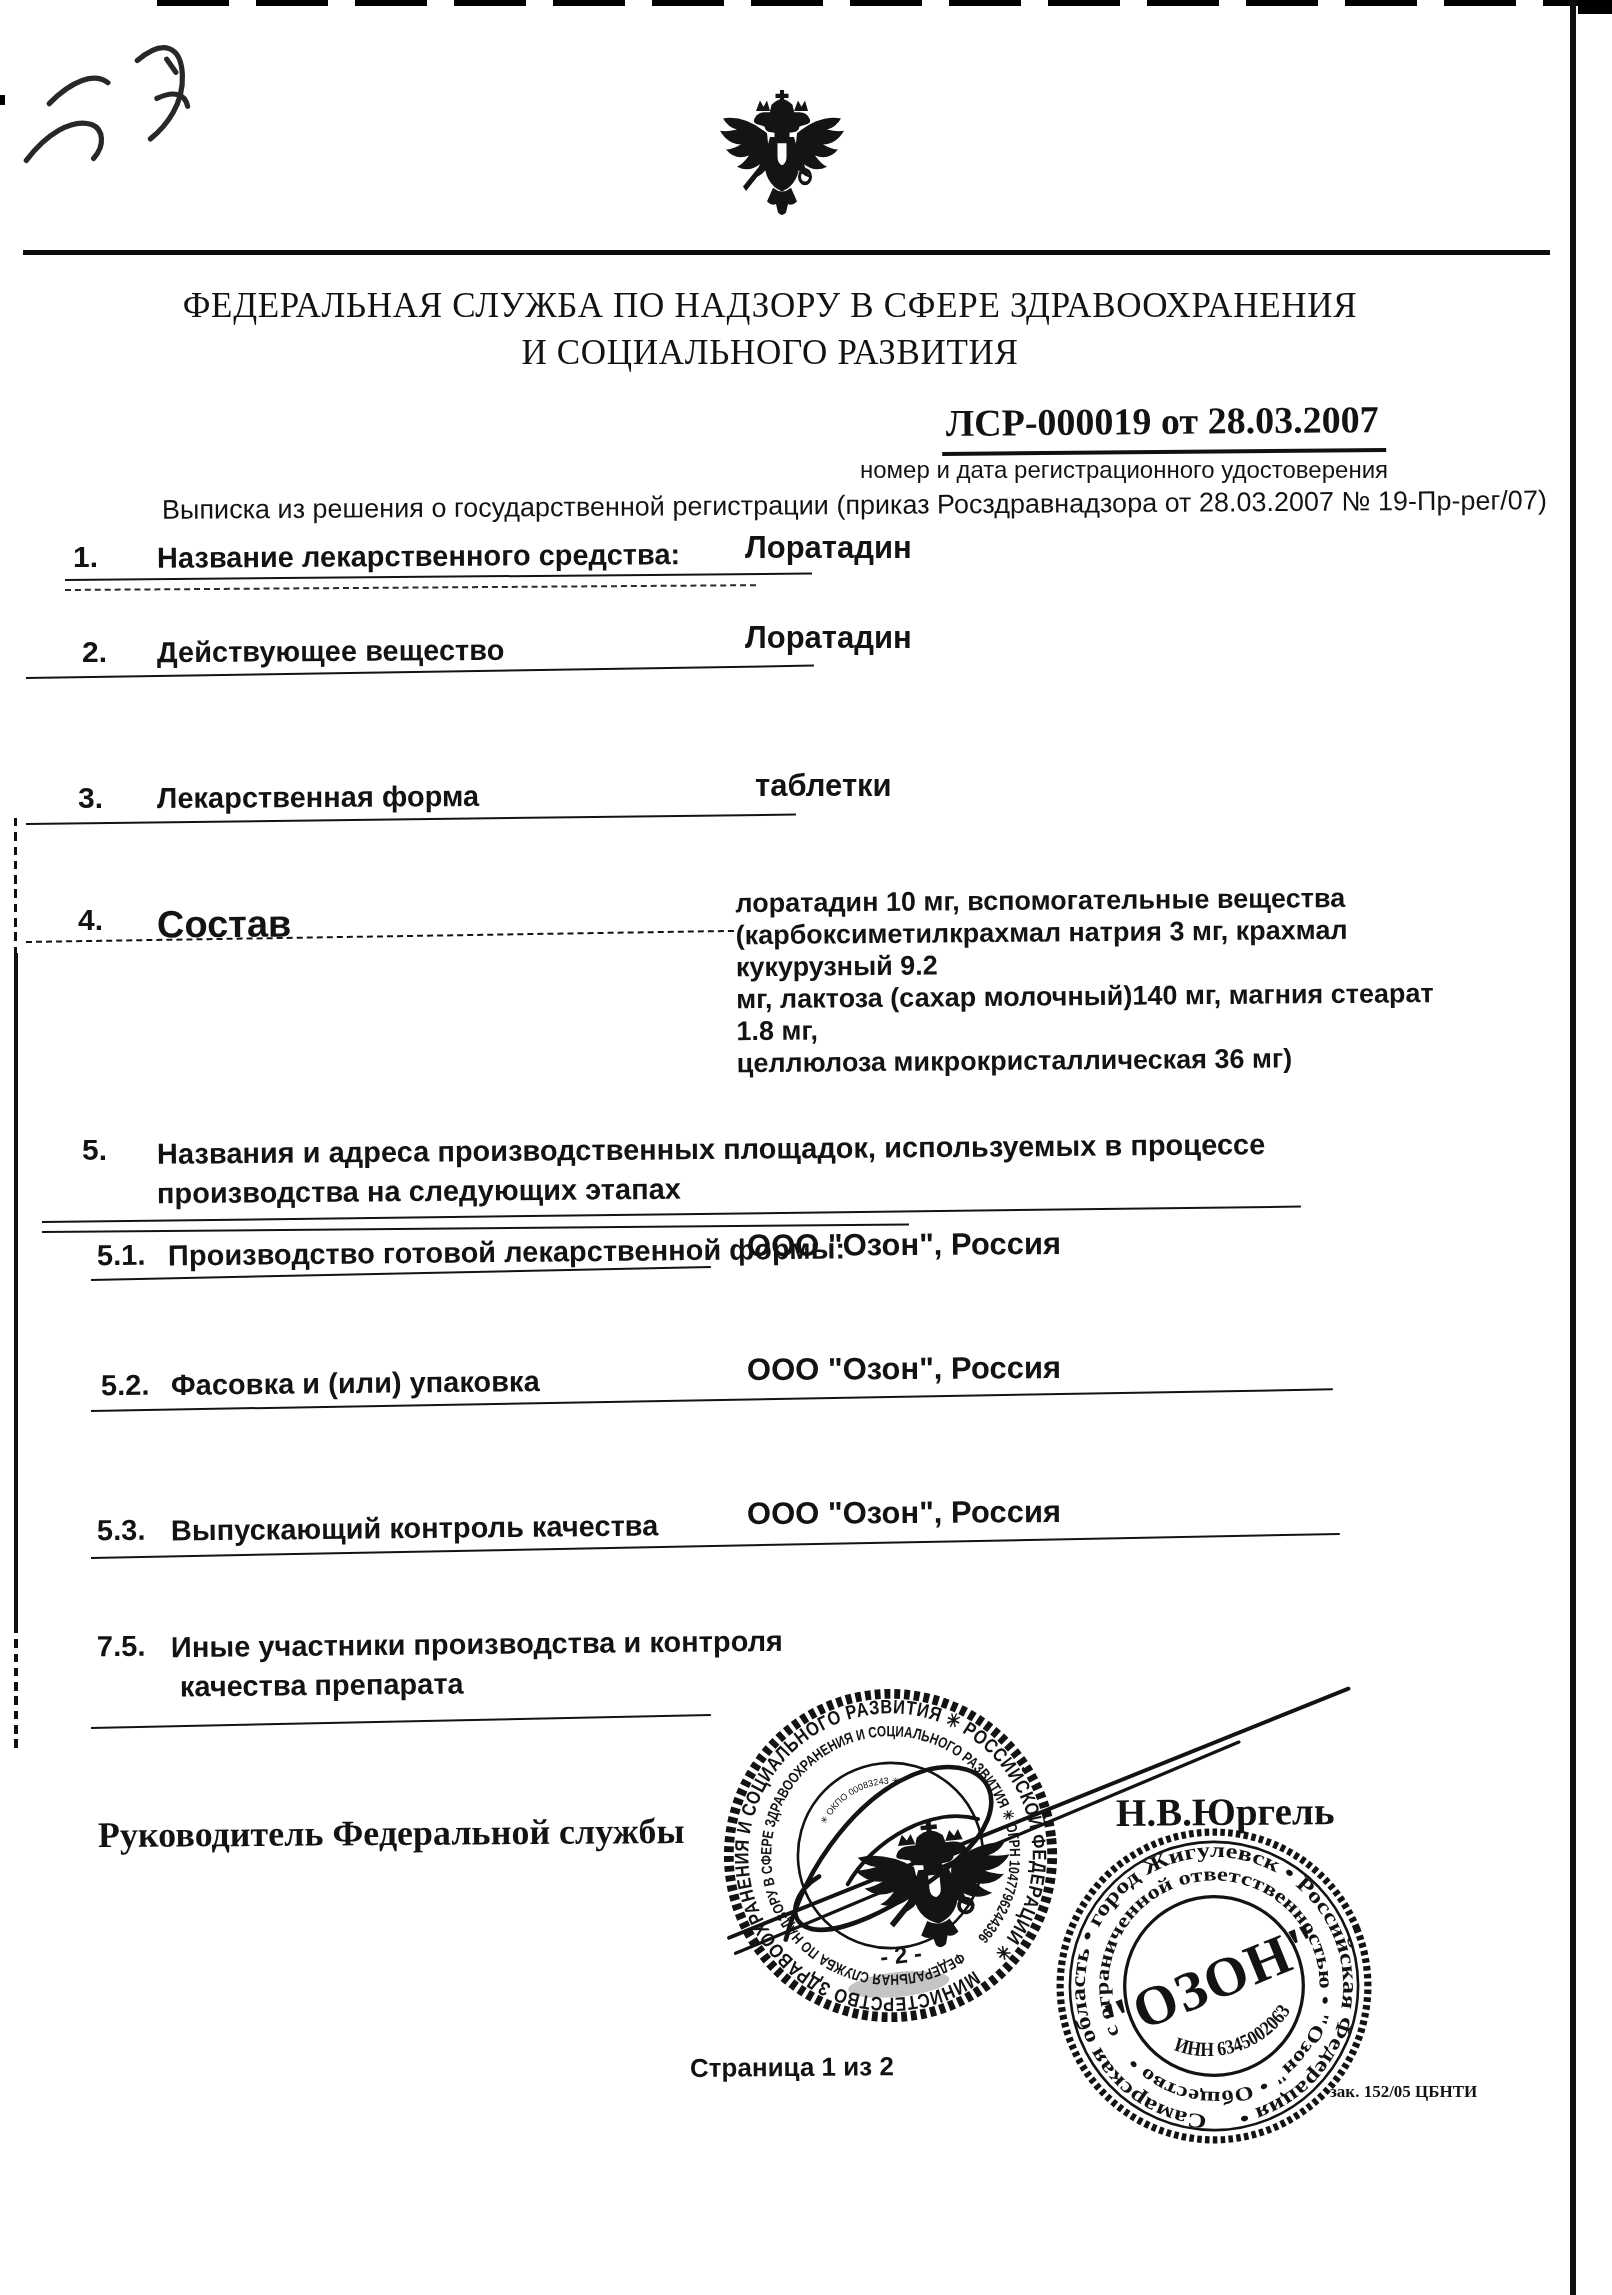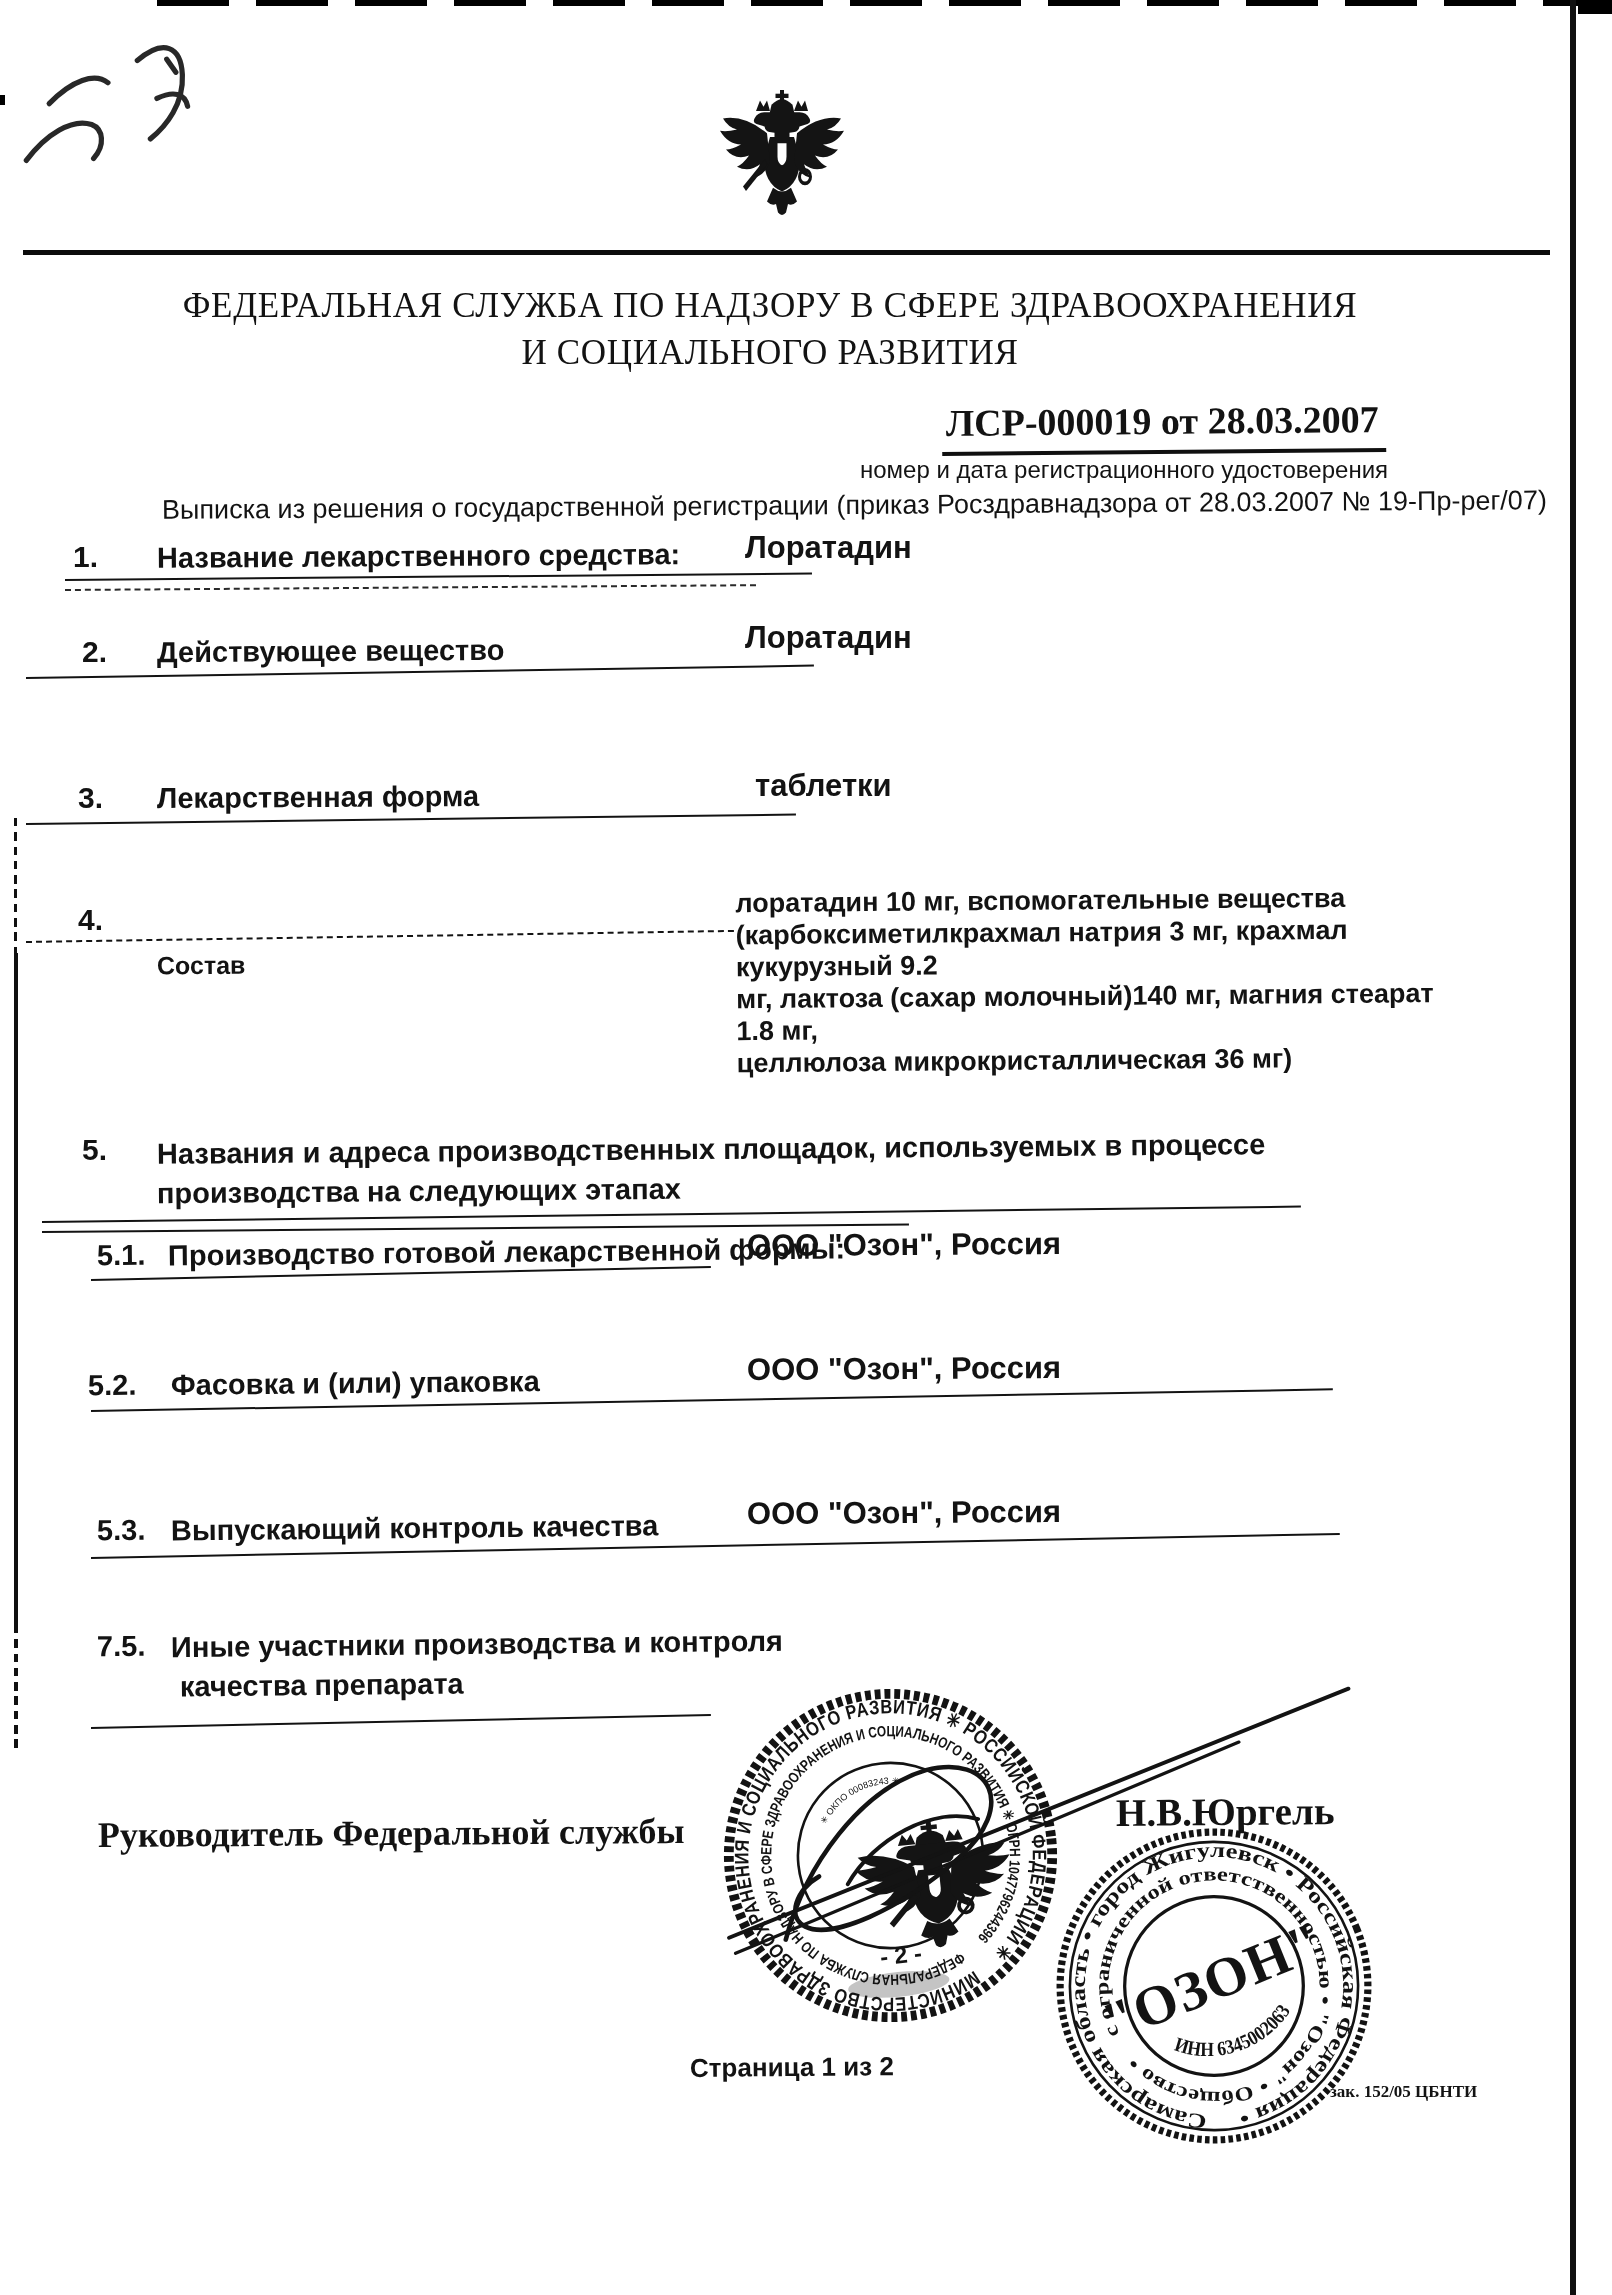--- a/index.html
+++ b/index.html
@@ -92,41 +92,41 @@
   <div class="abs sans b" style="left:157px;top:635px;font-size:29px;transform:rotate(-0.4deg);">Действующее вещество</div>
   <div class="abs sans b" style="left:745px;top:620px;font-size:31px;">Лоратадин</div>
   <div class="uline" style="left:26px;top:677px;width:788px;transform:rotate(-0.9deg);"></div>
 
   <div class="abs sans b" style="left:78px;top:781px;font-size:30px;">3.</div>
   <div class="abs sans b" style="left:157px;top:781px;font-size:29px;transform:rotate(-0.4deg);">Лекарственная форма</div>
   <div class="abs sans b" style="left:755px;top:768px;font-size:31px;">таблетки</div>
   <div class="uline" style="left:26px;top:823px;width:770px;transform:rotate(-0.7deg);"></div>
 
   <div class="abs sans b" style="left:78px;top:903px;font-size:30px;">4.</div>
-  <div class="abs sans b" style="left:157px;top:903px;font-size:25px;transform:rotate(-0.4deg);margin-top:48px;">Состав</div>
+  <div class="abs sans b" style="left:157px;top:903px;font-size:38px;transform:rotate(-0.4deg);">Состав</div>
   <div class="uline" style="left:26px;top:941px;width:708px;transform:rotate(-0.9deg);border-top-style:dashed;border-top-width:2.6px;"></div>
   <div class="abs" style="left:736px;top:884px;width:737px;font-size:27px;font-weight:700;line-height:32px;white-space:normal;transform:rotate(-0.5deg);">
     <div>лоратадин 10 мг, вспомогательные вещества</div>
     <div>(карбоксиметилкрахмал натрия 3 мг, крахмал кукурузный 9.2</div>
     <div>мг, лактоза (сахар молочный)140 мг, магния стеарат 1.8 мг,</div>
     <div>целлюлоза микрокристаллическая 36 мг)</div>
   </div>
 
   <div class="abs sans b" style="left:82px;top:1133px;font-size:30px;">5.</div>
   <div class="abs sans b" style="left:157px;top:1133px;font-size:29px;transform:rotate(-0.5deg);">Названия и адреса производственных площадок, используемых в процессе</div>
   <div class="abs sans b" style="left:157px;top:1175px;font-size:29px;transform:rotate(-0.5deg);">производства на следующих этапах</div>
   <div class="uline" style="left:42px;top:1221px;width:1259px;transform:rotate(-0.7deg);"></div>
   <div class="uline thin" style="left:42px;top:1231px;width:867px;transform:rotate(-0.5deg);"></div>
 
   <div class="abs sans b" style="left:97px;top:1239px;font-size:29px;transform:rotate(-0.6deg);">5.1.</div>
   <div class="abs sans b" style="left:168px;top:1236px;font-size:29px;transform:rotate(-0.6deg);">Производство готовой лекарственной формы:</div>
   <div class="abs sans b" style="left:747px;top:1227px;font-size:31px;transform:rotate(-0.4deg);">ООО "Озон", Россия</div>
   <div class="uline" style="left:91px;top:1279px;width:620px;transform:rotate(-1.2deg);"></div>
 
-  <div class="abs sans b" style="left:88px;top:1369px;font-size:29px;transform:rotate(-0.6deg);">5.2.</div>
+  <div class="abs sans b" style="left:101px;top:1369px;font-size:29px;transform:rotate(-0.6deg);">5.2.</div>
   <div class="abs sans b" style="left:171px;top:1367px;font-size:29px;transform:rotate(-0.6deg);">Фасовка и (или) упаковка</div>
   <div class="abs sans b" style="left:747px;top:1351px;font-size:31px;transform:rotate(-0.4deg);">ООО "Озон", Россия</div>
   <div class="uline" style="left:91px;top:1410px;width:1242px;transform:rotate(-1.0deg);"></div>
 
   <div class="abs sans b" style="left:97px;top:1514px;font-size:29px;transform:rotate(-0.6deg);">5.3.</div>
   <div class="abs sans b" style="left:171px;top:1512px;font-size:29px;transform:rotate(-0.6deg);">Выпускающий контроль качества</div>
   <div class="abs sans b" style="left:747px;top:1495px;font-size:31px;transform:rotate(-0.4deg);">ООО "Озон", Россия</div>
   <div class="uline" style="left:91px;top:1557px;width:1249px;transform:rotate(-1.1deg);"></div>
 
   <div class="abs sans b" style="left:97px;top:1630px;font-size:29px;transform:rotate(-0.6deg);">7.5.</div>

